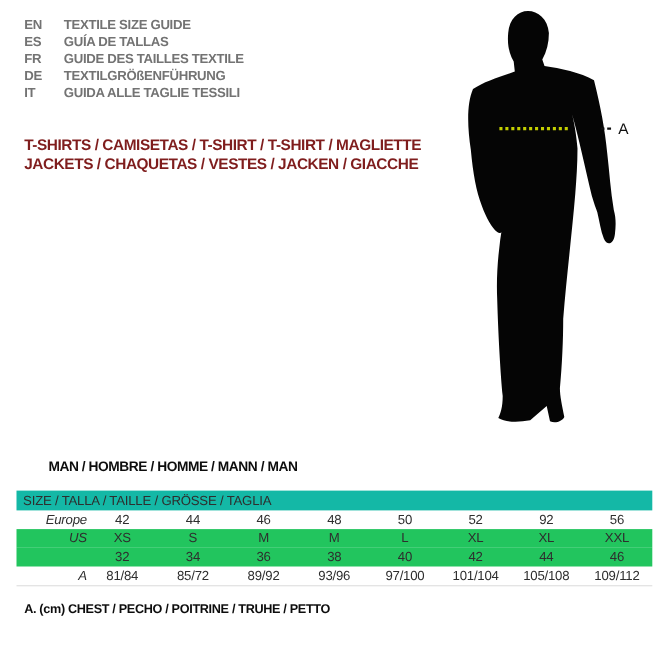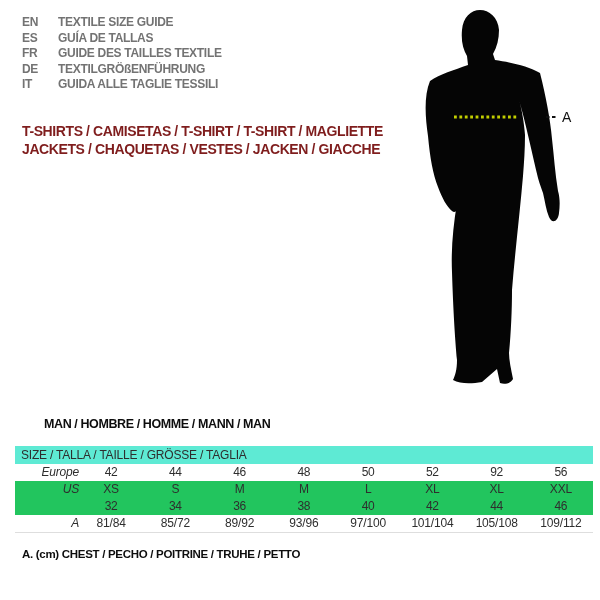--- a/index.html
+++ b/index.html
@@ -29,21 +29,21 @@
 
   
   .man-heading{
     left:32px;top:417px;
     font-size:12.5px;font-weight:700;letter-spacing:-0.4px;color:#0d0d0d;margin-left:12px;
   }
 
   
   .size-table{left:15px;top:446px;width:578px;border-bottom:1px solid #dedede;}
   .st-header{
-    height:18px;line-height:18px;background:#5eead4;
+    height:18px;line-height:18px;background:#14b8a6;
     font-size:12px;letter-spacing:-0.2px;color:#2e2e2e;padding-left:6px;
   }
   .st-row{
     display:grid;grid-template-columns:64px repeat(8,1fr);
     height:17px;line-height:17px;font-size:12px;letter-spacing:-0.2px;color:#2e2e2e;
   }
   .st-row .lbl{padding-left:6px;text-align:right;font-style:italic;}
   .st-row .cell{text-align:center;}
   .stripe{background:#22c55e;}
 

